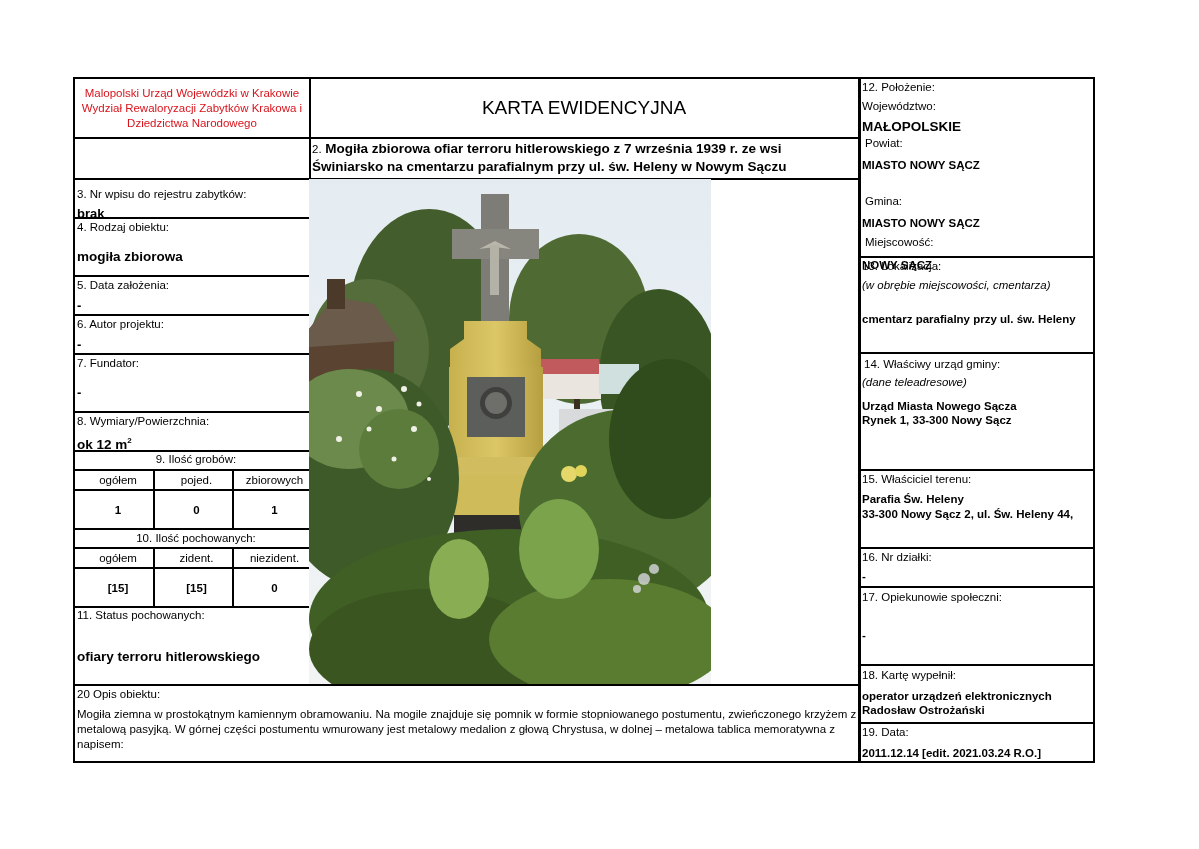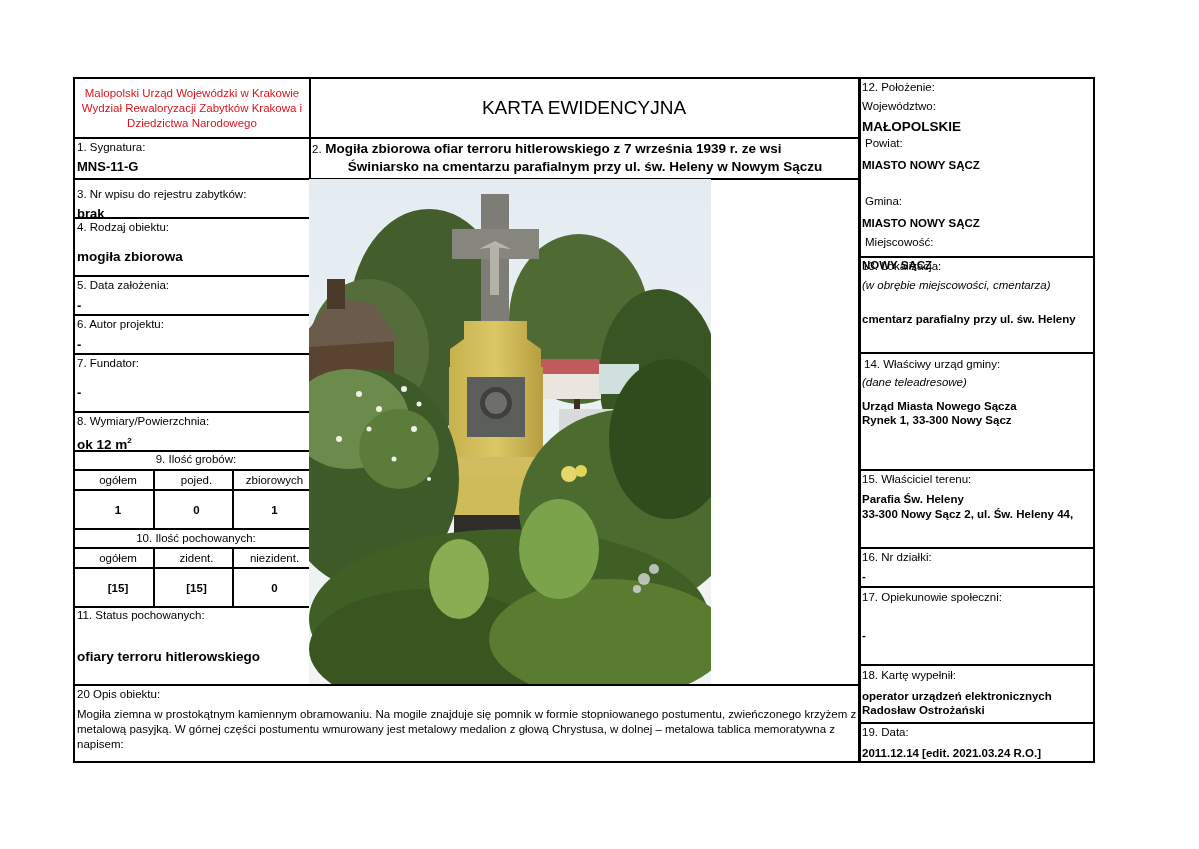--- a/index.html
+++ b/index.html
@@ -32,24 +32,20 @@
   <div class="vline" style="left:234px; top:0; height:606px;"></div>
   <div class="vline thick" style="left:783px; top:0; height:684px;"></div>
 
   <div class="cell" style="left:0; top:0; width:234px; height:58px; padding-top:7px;">
     <div class="red">Malopolski Urząd Wojewódzki w Krakowie</div>
     <div class="red">Wydział Rewaloryzacji Zabytków Krakowa i</div>
     <div class="red">Dziedzictwa Narodowego</div>
   </div>
   <div class="hline" style="left:0; top:58px; width:234px;"></div>
 
-  <div class="cell" style="left:0; top:59px; width:234px; height:40px; padding-top:2px;">
-    <div class="lbl">1. Sygnatura:</div>
-    <div class="val" style="margin-top:5px;">MNS-11-G</div>
-  </div>
   <div class="hline thick" style="left:0; top:99px; width:234px;"></div>
 
   <div class="cell" style="left:0; top:106px; width:234px; height:38px; padding-top:2px;">
     <div class="lbl">3. Nr wpisu do rejestru zabytków:</div>
     <div class="val" style="margin-top:5px;">brak</div>
   </div>
   <div class="hline" style="left:0; top:138px; width:234px;"></div>
 
   <div class="cell" style="left:0; top:139px; width:234px; height:57px; padding-top:2px;">
     <div class="lbl">4. Rodzaj obiektu:</div>
@@ -112,21 +108,21 @@
     <div class="val" style="margin-top:27px; font-size:13.5px;">ofiary terroru hitlerowskiego</div>
   </div>
 
   <div class="cell" style="left:235px; top:0; width:548px; height:58px; display:flex; align-items:center; justify-content:center;">
     <span style="font-size:19px; font-weight:normal;">KARTA EWIDENCYJNA</span>
   </div>
   <div class="hline" style="left:235px; top:58px; width:548px;"></div>
 
   <div class="cell" style="left:235px; top:59px; width:548px; height:40px; padding-top:2px;">
     <div class="val" style="font-size:13.5px; line-height:17px;"><span style="font-weight:normal; font-size:11.5px;">2.</span> <span>Mogiła zbiorowa ofiar terroru hitlerowskiego z 7 września 1939 r. ze wsi</span></div>
-    <div class="val" style="font-size:13.5px; line-height:17px;text-align:center;">Świniarsko na cmentarzu parafialnym przy ul. św. Heleny w Nowym Sączu</div>
+    <div class="val" style="font-size:13.5px; line-height:17px;">Świniarsko na cmentarzu parafialnym przy ul. św. Heleny w Nowym Sączu</div>
   </div>
   <div class="hline thick" style="left:0; top:99px; width:236px;"></div>
   <div class="hline thick" style="left:235px; top:99px; width:548px;"></div>
 
   <div class="photo" style="left:234px; top:100px;">
     <svg width="402" height="505" viewBox="0 0 402 505" xmlns="http://www.w3.org/2000/svg">
       <defs>
         <linearGradient id="sky" x1="0" y1="0" x2="0" y2="1">
           <stop offset="0" stop-color="#e4ecf2"></stop>
           <stop offset="1" stop-color="#f2f4f4"></stop>

